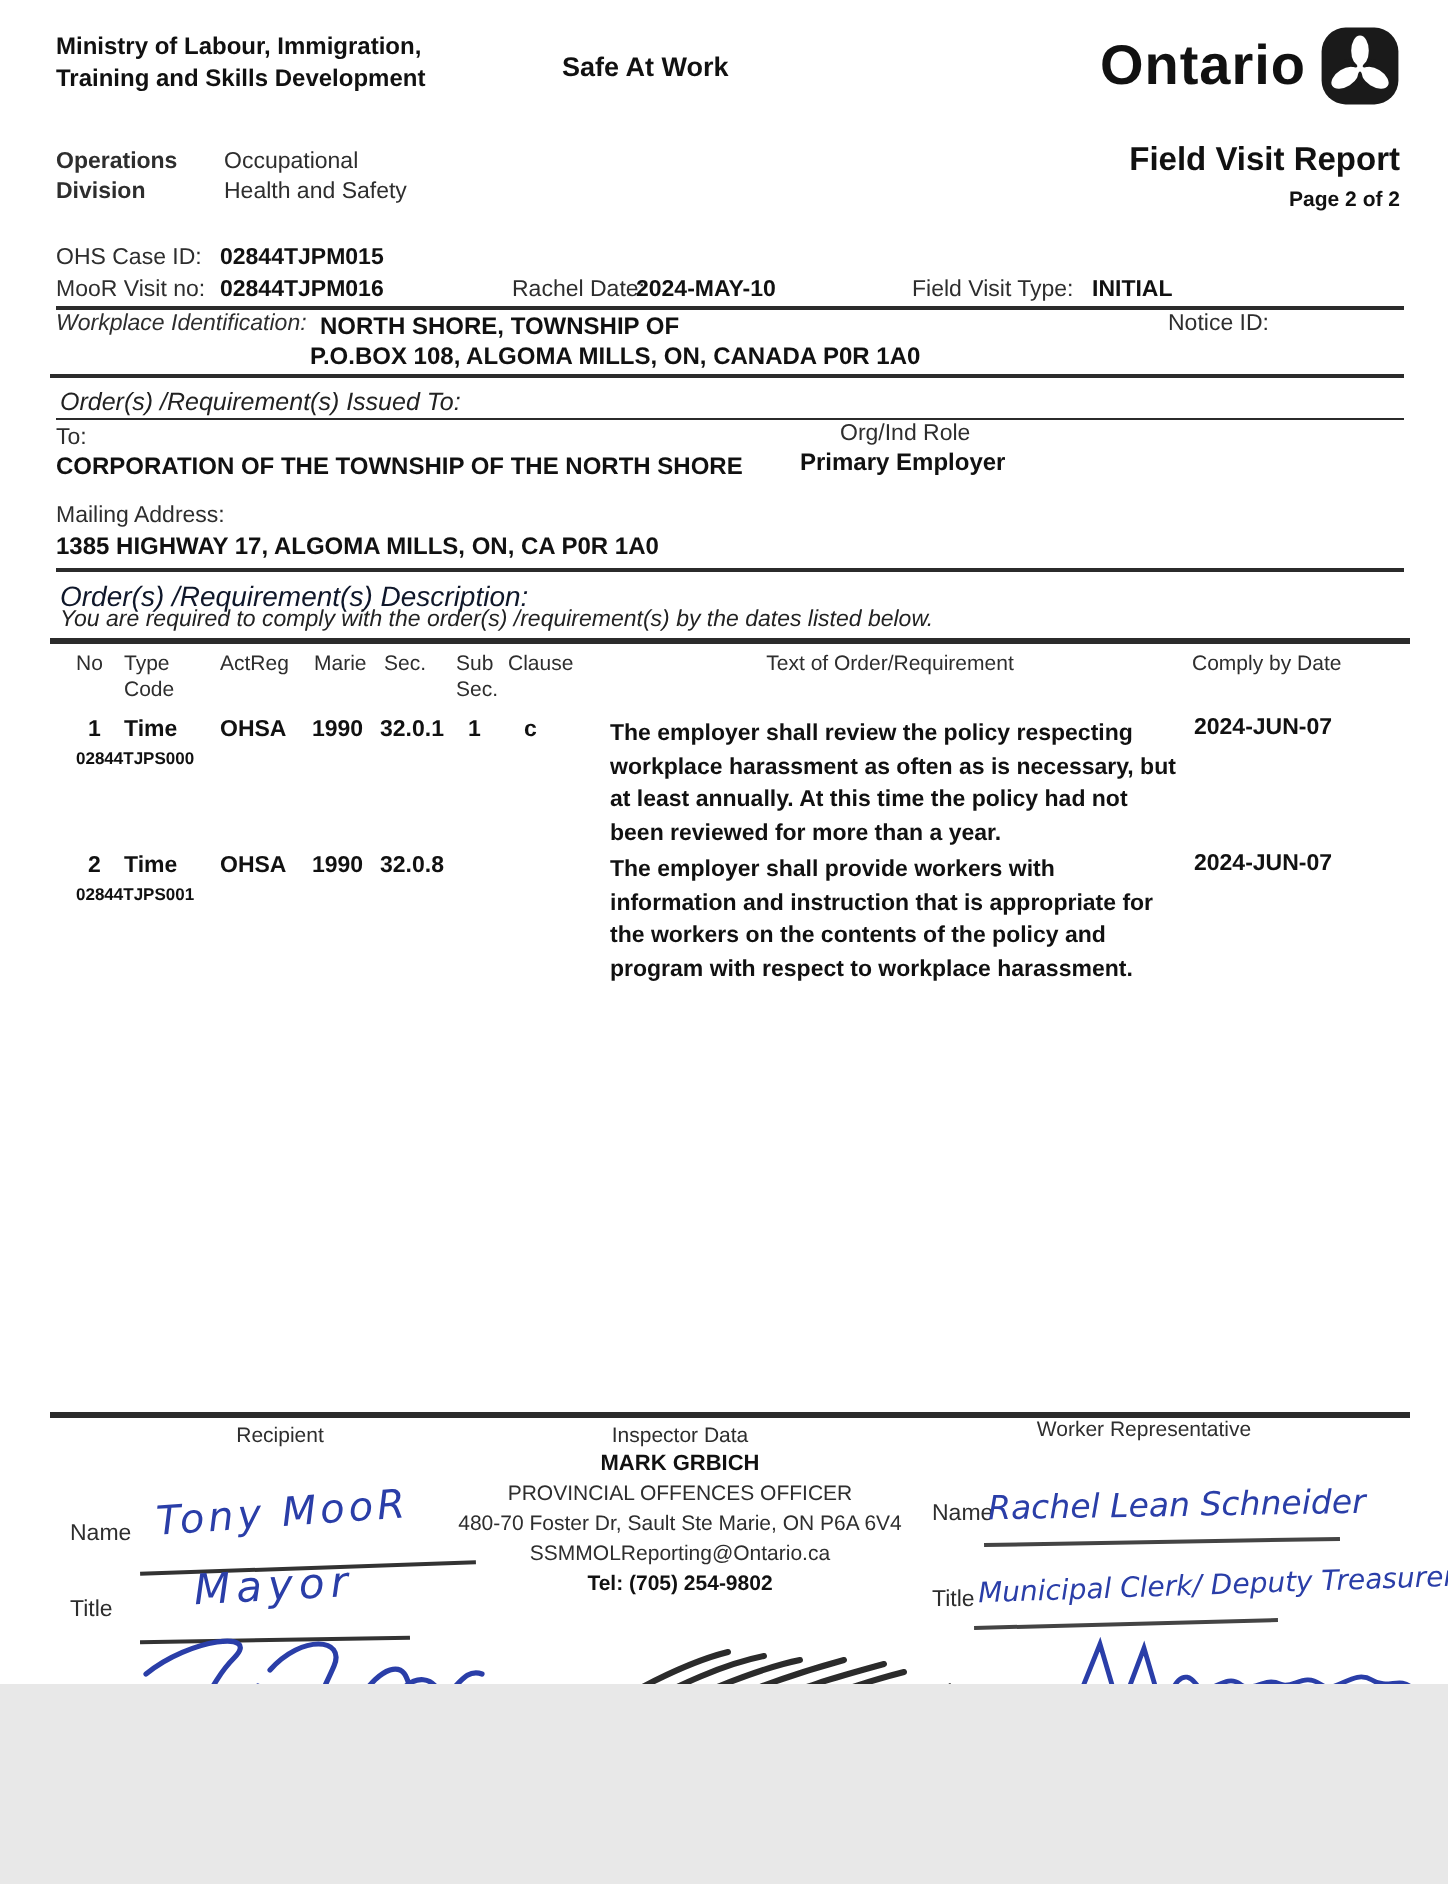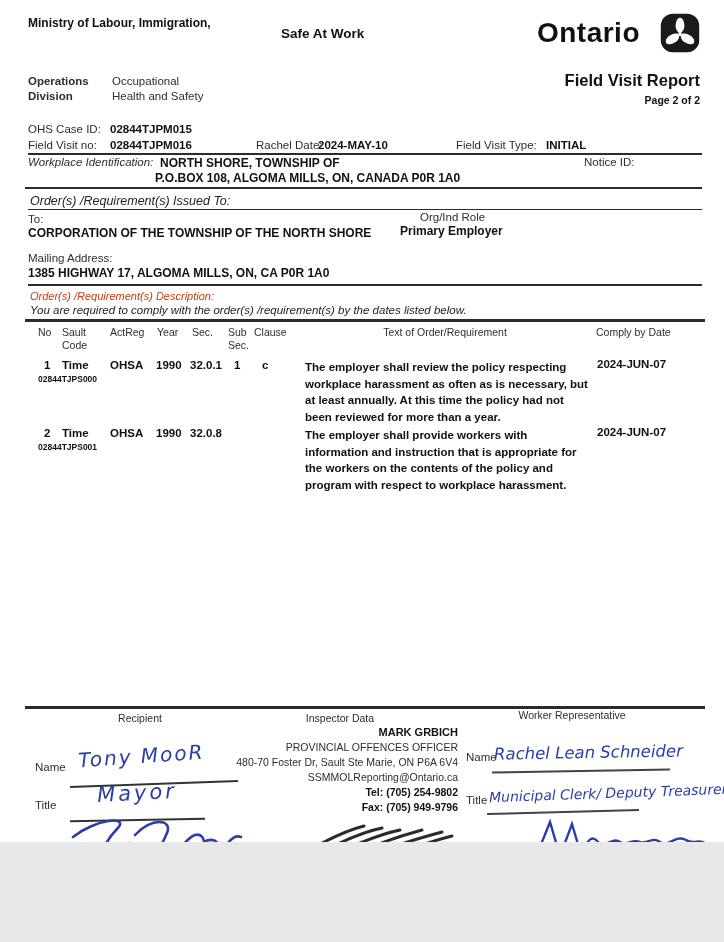--- a/index.html
+++ b/index.html
@@ -17,24 +17,25 @@
   .ctr{text-align:center;}
   svg{display:block;}
 </style>
 </head>
 <body>
 
 <div class="page">
 
   <div class="abs b" style="top:16px;left:28px;font-size:12px;line-height:15.5px;">
     <div>Ministry of Labour, Immigration,</div>
+    <div>Training and Skills Development</div>
   </div>
   <div class="abs b" style="top:26px;left:281px;font-size:13.5px;">Safe At Work</div>
 
-  <div class="abs" style="top:13px;right:24px;display:flex;align-items:center;gap:20px;">
+  <div class="abs" style="top:13px;right:24px;display:flex;align-items:center;gap:7px;">
     <span class="b" style="font-size:28px;letter-spacing:0.5px;">Ontario</span>
     <span>
       <svg width="40" height="40" viewBox="0 0 100 100">
         <rect x="2" y="2" width="96" height="96" rx="30" fill="#1a1a1a"></rect>
         <g fill="#ffffff">
           <ellipse cx="50" cy="31" rx="11" ry="19"></ellipse>
           <ellipse cx="50" cy="31" rx="11" ry="19" transform="rotate(122 50 53)"></ellipse>
           <ellipse cx="50" cy="31" rx="11" ry="19" transform="rotate(238 50 53)"></ellipse>
           <circle cx="50" cy="52" r="9"></circle>
         </g>
@@ -54,21 +55,21 @@
   <div class="abs lbl" style="top:74px;left:112px;line-height:15px;">
     <div>Occupational</div>
     <div>Health and Safety</div>
   </div>
   <div class="abs b" style="top:71px;right:24px;font-size:16.5px;">Field Visit Report</div>
   <div class="abs b" style="top:94px;right:24px;font-size:10.5px;">Page 2 of 2</div>
 
   <span class="abs lbl" style="top:123px;left:28px;">OHS Case ID:</span>
   <span class="abs b" style="top:123px;left:110px;font-size:11.5px;">02844TJPM015</span>
 
-  <span class="abs lbl" style="top:139px;left:28px;">Field Visit no:</span>
+  <span class="abs lbl" style="top:139px;left:28px;">MooR Visit no:</span>
   <span class="abs b" style="top:139px;left:110px;font-size:11.5px;">02844TJPM016</span>
   <span class="abs lbl" style="top:139px;left:256px;">Rachel Date:</span>
   <span class="abs b" style="top:139px;left:318px;font-size:11.5px;">2024-MAY-10</span>
   <span class="abs lbl" style="top:139px;left:456px;">Field Visit Type:</span>
   <span class="abs b" style="top:139px;left:546px;font-size:11.5px;">INITIAL</span>
 
   <div class="rule" style="top:153px;left:28px;width:674px;height:1.5px;"></div>
 
   <span class="abs lbl i" style="top:156px;left:28px;">Workplace Identification:</span>
   <span class="abs b" style="top:156px;left:160px;font-size:12px;">NORTH SHORE, TOWNSHIP OF</span>
@@ -83,32 +84,32 @@
   <span class="abs lbl" style="top:213px;left:28px;">To:</span>
   <span class="abs lbl" style="top:211px;left:420px;">Org/Ind Role</span>
   <span class="abs b" style="top:226px;left:28px;font-size:12px;">CORPORATION OF THE TOWNSHIP OF THE NORTH SHORE</span>
   <span class="abs b" style="top:224px;left:400px;font-size:12px;">Primary Employer</span>
 
   <span class="abs lbl" style="top:252px;left:28px;">Mailing Address:</span>
   <span class="abs b" style="top:266px;left:28px;font-size:12px;">1385 HIGHWAY 17, ALGOMA MILLS, ON, CA P0R 1A0</span>
 
   <div class="rule" style="top:284px;left:28px;width:674px;height:1.5px;"></div>
 
-  <span class="abs i" style="top:290px;left:30px;font-size:11px;color:#c2410c;">Order(s) /Requirement(s) Description:</span>
+  <span class="abs i" style="top:290px;left:30px;font-size:14px;color:#0f172a;">Order(s) /Requirement(s) Description:</span>
   <span class="abs i" style="top:304px;left:30px;font-size:11.5px;color:#222;">You are required to comply with the order(s) /requirement(s) by the dates listed below.</span>
 
   <div class="rule" style="top:319px;left:25px;width:680px;height:2.5px;"></div>
 
   <span class="abs sm" style="top:326px;left:38px;">No</span>
   <div class="abs sm" style="top:326px;left:62px;line-height:13px;">
-    <div>Sault</div>
+    <div>Type</div>
     <div>Code</div>
   </div>
   <span class="abs sm" style="top:326px;left:110px;">ActReg</span>
-  <span class="abs sm" style="top:326px;left:157px;">Year</span>
+  <span class="abs sm" style="top:326px;left:157px;">Marie</span>
   <span class="abs sm" style="top:326px;left:192px;">Sec.</span>
   <div class="abs sm" style="top:326px;left:228px;line-height:13px;">
     <div>Sub</div>
     <div>Sec.</div>
   </div>
   <span class="abs sm" style="top:326px;left:254px;">Clause</span>
   <span class="abs sm ctr" style="top:326px;left:340px;width:210px;">Text of Order/Requirement</span>
   <span class="abs sm" style="top:326px;left:596px;">Comply by Date</span>
 
   <div>
@@ -149,27 +150,26 @@
   <span class="abs hand" style="top:781px;left:97px;font-size:21px;transform:rotate(-3deg);letter-spacing:3px;">Mayor</span>
   <div class="rule" style="top:819px;left:70px;width:135px;height:2px;background:#333;transform:rotate(-1deg);"></div>
 
   <span class="abs lbl" style="top:843px;left:35px;">Signature</span>
   <div class="abs" style="top:805px;left:55px;">
     <svg width="200" height="95" viewBox="0 0 200 95">
       <path d="M18 32 C40 14 76 10 62 24 C50 36 38 62 50 64 C60 66 68 50 74 38 M80 30 C96 12 118 14 112 28 C106 42 96 58 108 56 C122 54 128 34 140 30 C154 26 146 52 160 48 C172 44 176 28 186 32 M148 38 C160 28 172 44 160 54 C150 62 138 56 148 44 M12 70 C50 92 112 94 152 60 C162 50 152 42 140 52" stroke="#2a3ea8" stroke-width="2.6" fill="none" stroke-linecap="round"></path>
     </svg>
   </div>
 
-  <div class="abs ctr" style="top:725px;left:222px;width:236px;line-height:15px;text-align:right;">
+  <div class="abs ctr" style="top:725px;left:222px;width:236px;line-height:15px;">
     <div class="b" style="font-size:11px;">MARK GRBICH</div>
     <div class="sm">PROVINCIAL OFFENCES OFFICER</div>
     <div class="sm">480-70 Foster Dr, Sault Ste Marie, ON P6A 6V4</div>
     <div class="sm">SSMMOLReporting@Ontario.ca</div>
     <div class="b" style="font-size:10.5px;">Tel: (705) 254-9802</div>
-    <div class="b" style="font-size:10.5px;">Fax: (705) 949-9796</div>
   </div>
   <span class="abs lbl" style="top:846px;left:258px;">Signature</span>
   <div class="abs" style="top:818px;left:300px;">
     <svg width="160" height="42" viewBox="0 0 160 42">
       <path d="M6 34 C30 20 48 12 64 8 M14 38 C40 24 62 14 82 10 M30 38 C56 26 80 16 100 12 M50 38 C76 26 100 18 122 12 M72 38 C98 26 120 20 142 14 M96 36 C118 28 136 22 152 18" stroke="#2b2b2b" stroke-width="3" fill="none" stroke-linecap="round"></path>
     </svg>
   </div>
 
   <div class="rule" style="top:849px;left:22px;width:672px;height:2.5px;background:#3a3a3a;transform:rotate(-0.45deg);"></div>
 

